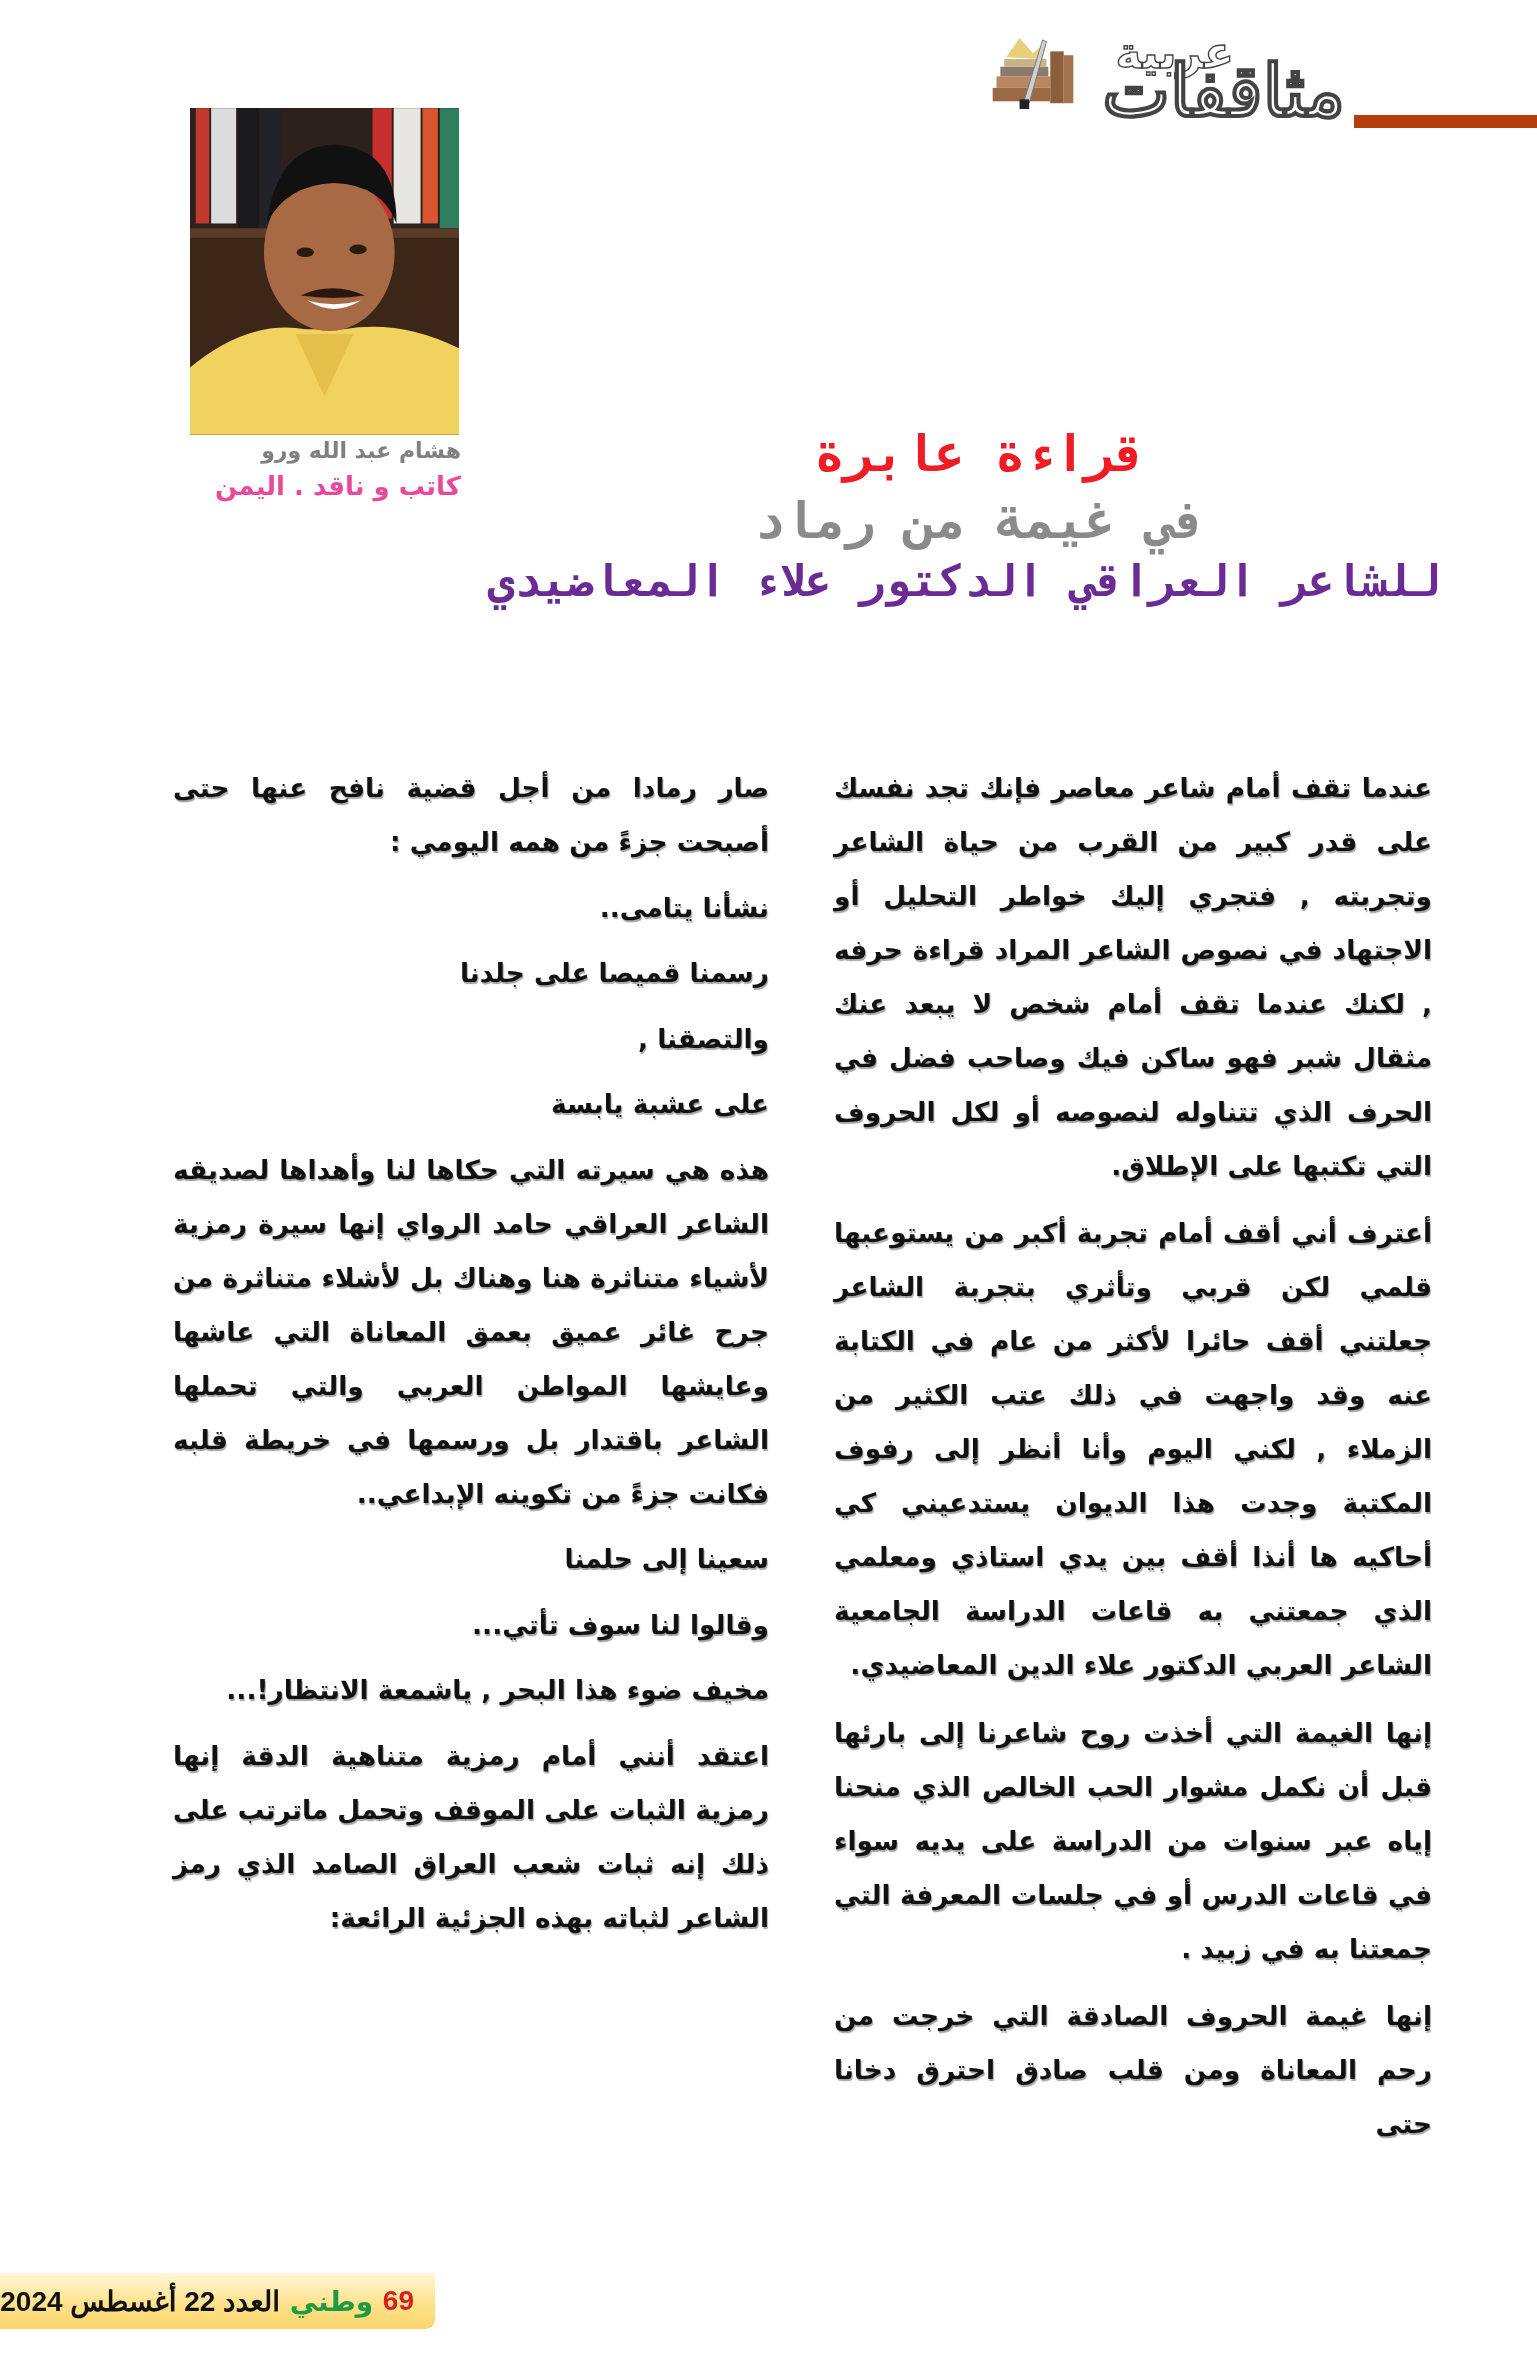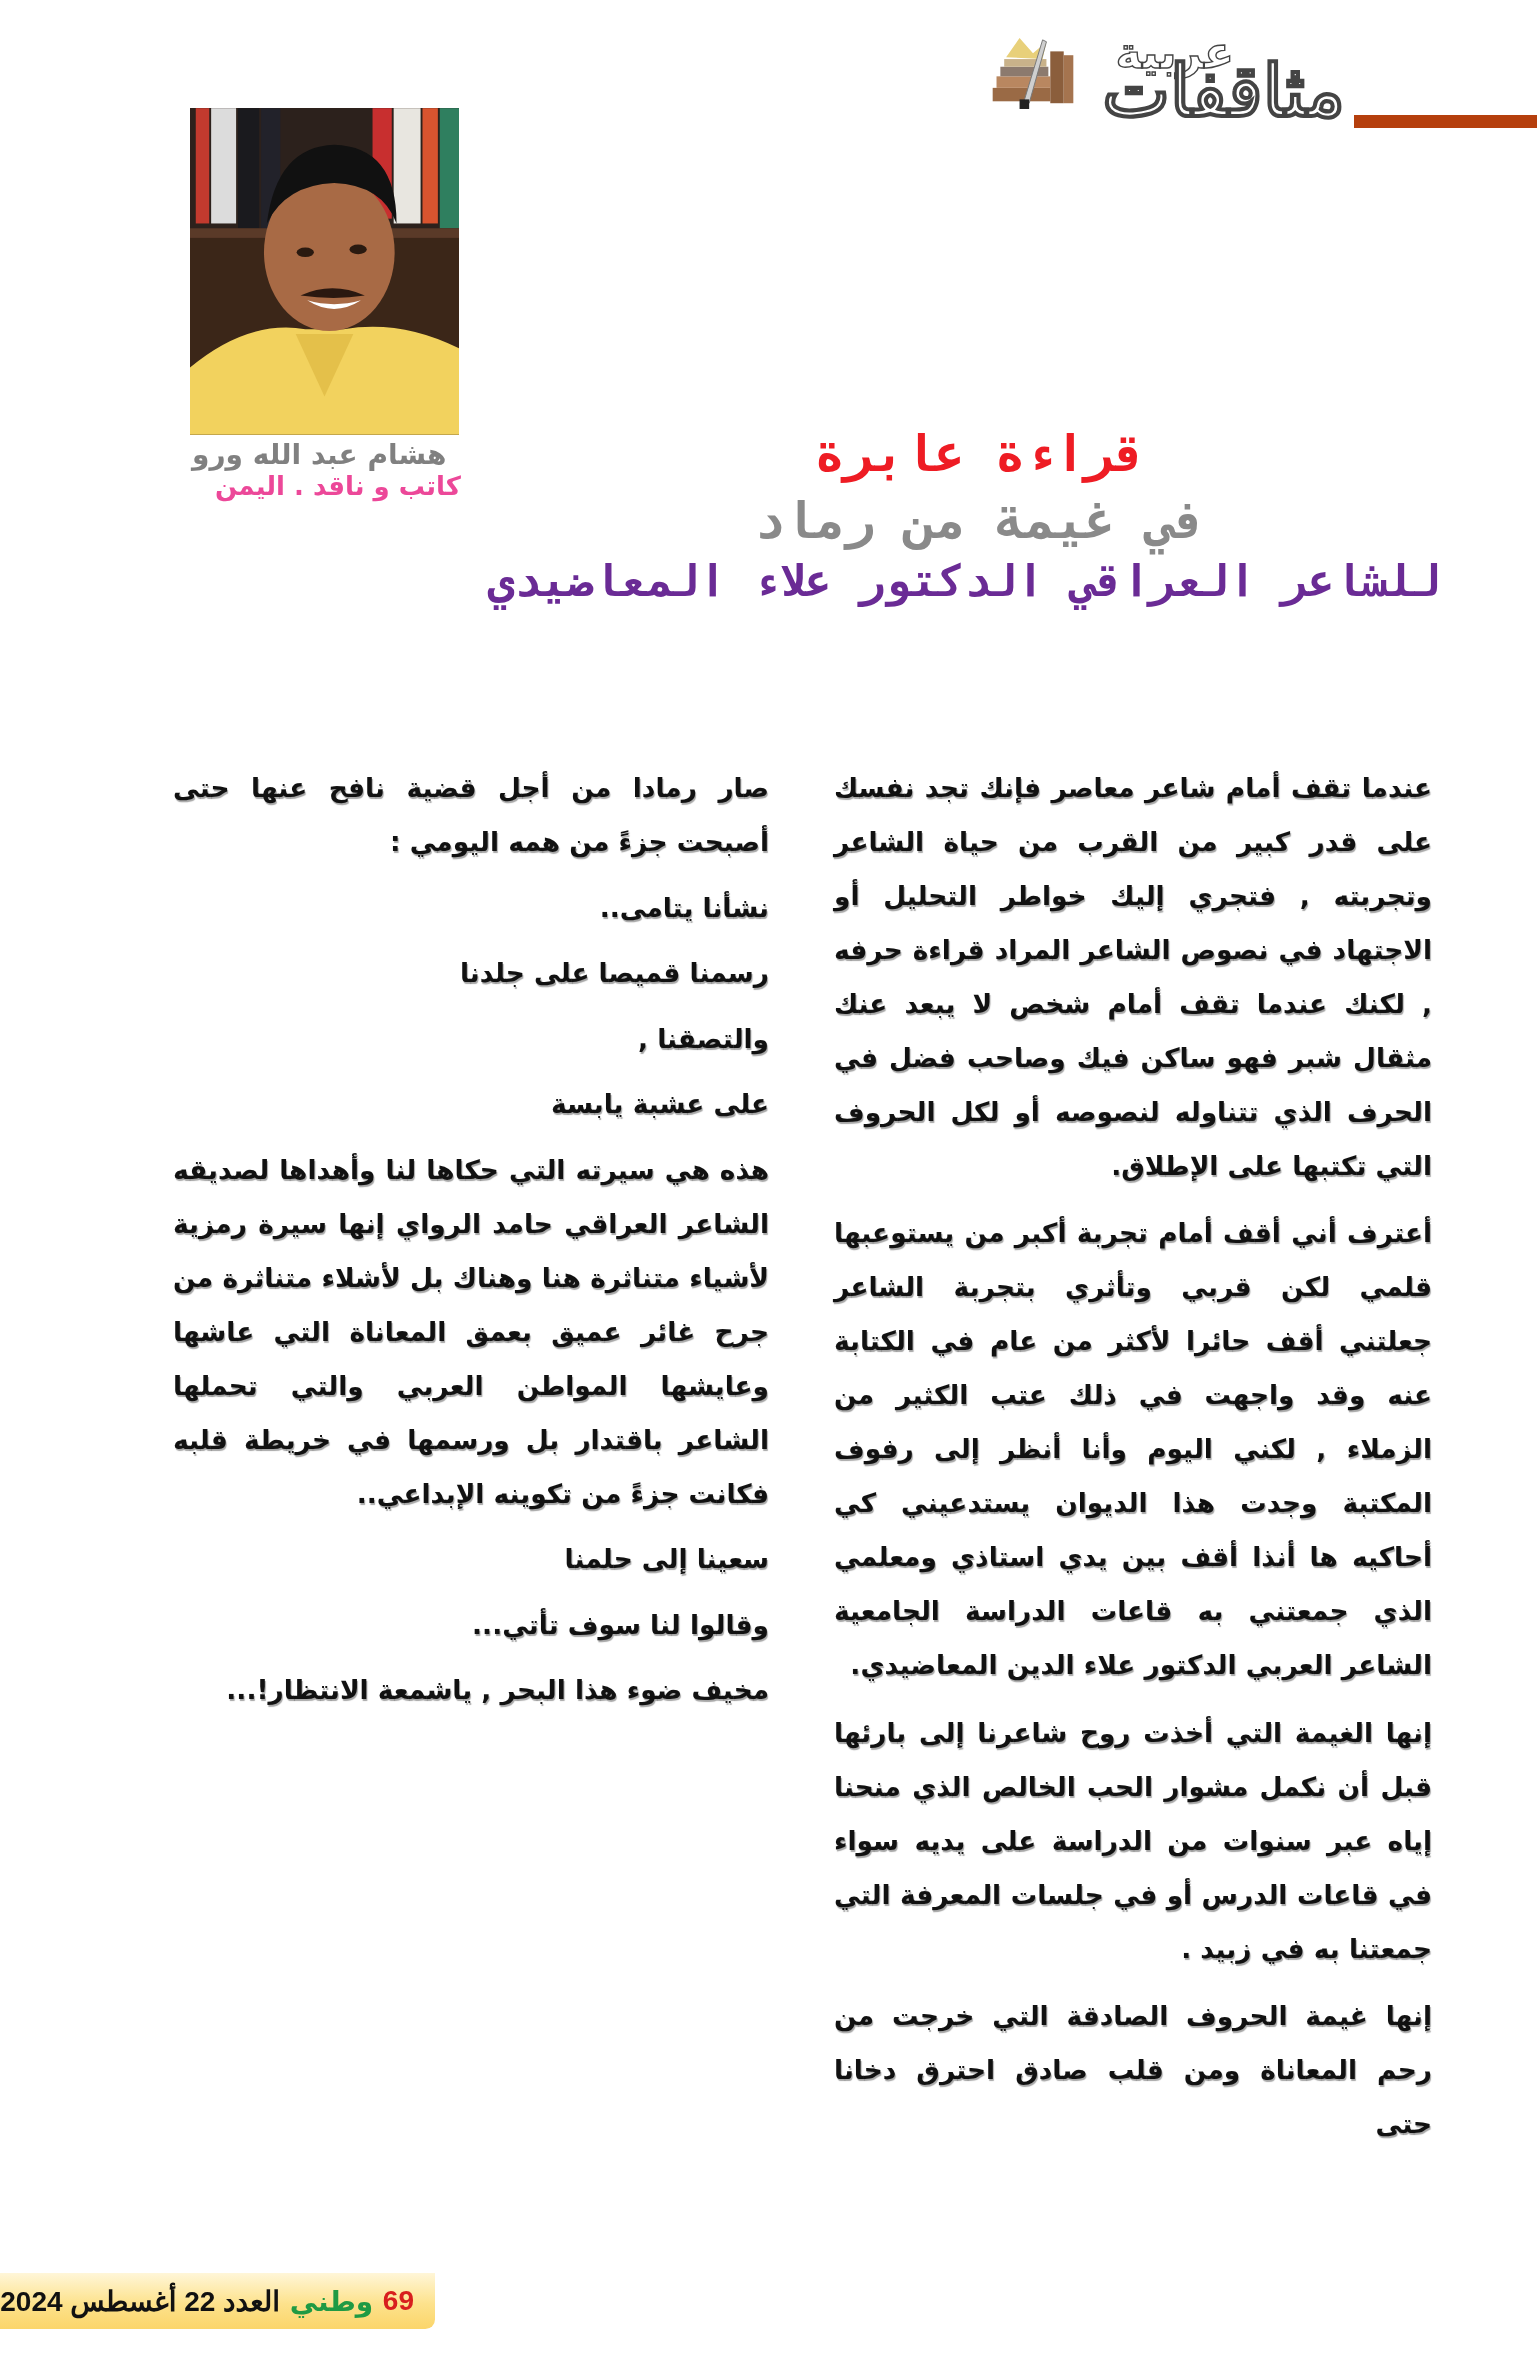--- a/index.html
+++ b/index.html
@@ -22,22 +22,22 @@
       -webkit-text-stroke: 1.4px #444; direction: rtl;
     }
     .logo-books { position: absolute; left: 106px; top: 4.8px; width: 96px; height: 77px; }
 
     
     .photo {
       position: absolute; left: 190px; top: 108px; width: 269px; height: 327px;
       overflow: hidden; background: #3a2a20;
     }
     .author-name {
-      position: absolute; left: 192px; top: 438px; width: 269px; text-align: left; direction: rtl;
-      font-family: "DejaVu Sans", sans-serif; font-weight: bold; font-size: 28px; color: #808080;
+      position: absolute; left: 192px; top: 438px; width: 269px; text-align: right; direction: rtl;
+      font-family: "DejaVu Sans", sans-serif; font-weight: bold; font-size: 22px; color: #808080;
     }
     .author-role {
       position: absolute; left: 192px; top: 471px; width: 269px; text-align: right; direction: rtl;
       font-family: "DejaVu Sans", sans-serif; font-weight: bold; font-size: 26px; color: #ec4899;
     }
 
     
     .title-1, .title-2, .title-3 {
       position: absolute; direction: rtl; text-align: center; font-weight: bold;
       font-family: Liberation Mono, monospace; white-space: nowrap;
@@ -133,20 +133,21 @@
 <div class="col col-left">
   <p class="para">صار رمادا من أجل قضية نافح عنها حتى أصبحت جزءً من همه اليومي :</p>
   <p class="verse">نشأنا يتامى..</p>
   <p class="verse">رسمنا قميصا على جلدنا</p>
   <p class="verse">والتصقنا ,</p>
   <p class="verse">على عشبة يابسة</p>
   <p class="para">هذه هي سيرته التي حكاها لنا وأهداها لصديقه الشاعر العراقي حامد الرواي إنها سيرة رمزية لأشياء متناثرة هنا وهناك بل لأشلاء متناثرة من جرح غائر عميق بعمق المعاناة التي عاشها وعايشها المواطن العربي والتي تحملها الشاعر باقتدار بل ورسمها في خريطة قلبه فكانت جزءً من تكوينه الإبداعي..</p>
   <p class="verse">سعينا إلى حلمنا</p>
   <p class="verse">وقالوا لنا سوف تأتي...</p>
   <p class="verse">مخيف ضوء هذا البحر , ياشمعة الانتظار!...</p>
+  <p class="para">اعتقد أنني أمام رمزية متناهية الدقة إنها رمزية الثبات على الموقف وتحمل ماترتب على ذلك إنه ثبات شعب العراق الصامد الذي رمز الشاعر لثباته بهذه الجزئية الرائعة:</p>
 </div>
 
 <div class="footer">
   <span class="page-num">69</span>
   <span class="mag-name">وطني</span>
   <span class="issue">العدد 22 أغسطس 2024</span>
 </div>
 
 
 </body></html>

